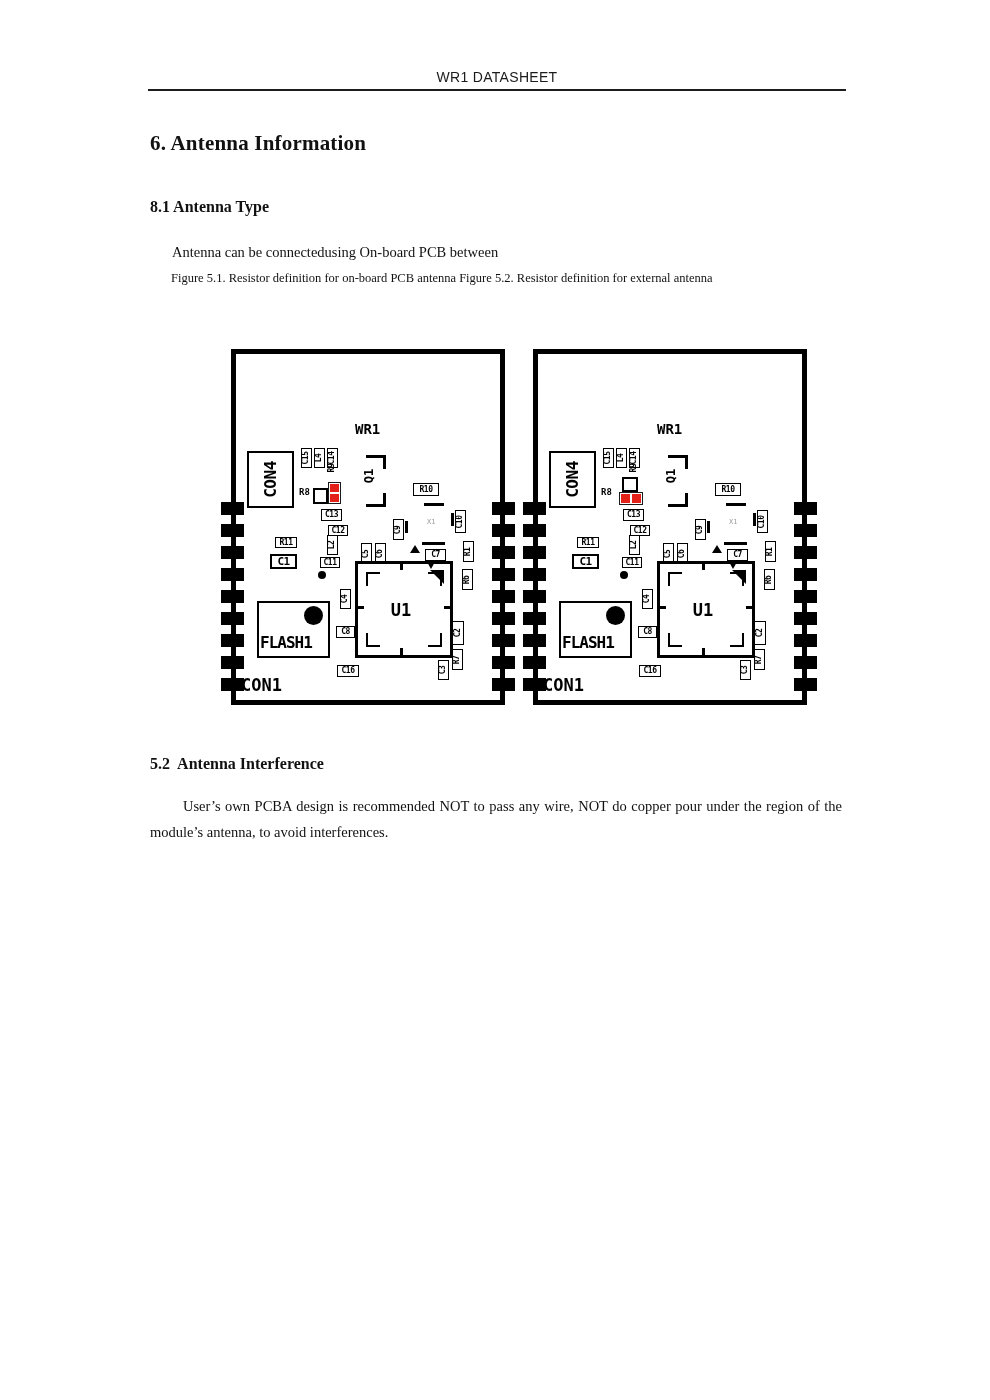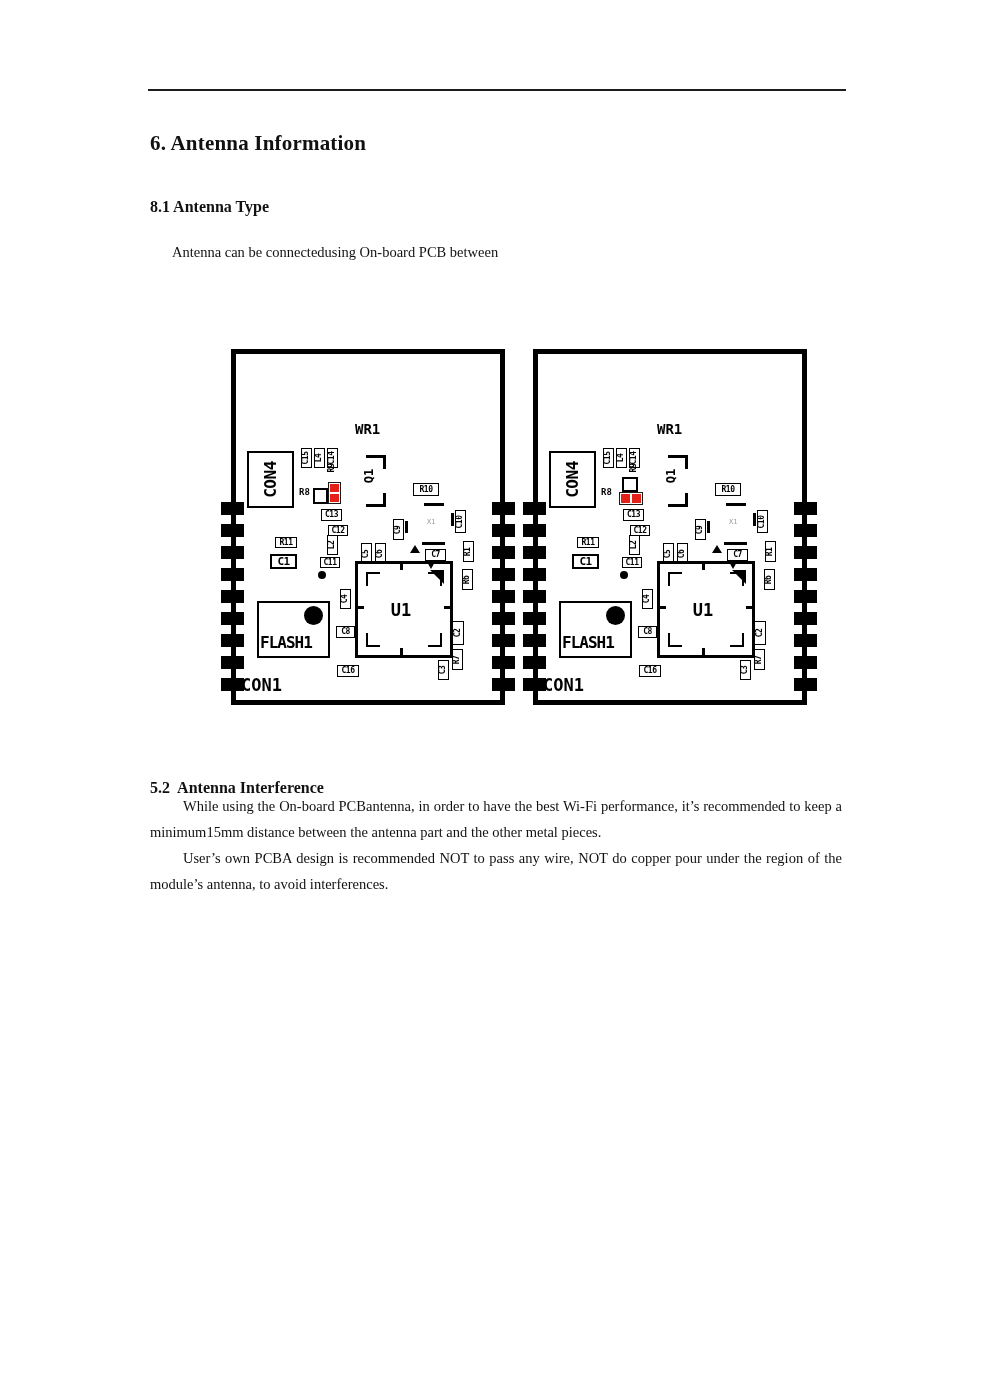--- a/index.html
+++ b/index.html
@@ -6,21 +6,21 @@
   .page{position:relative;width:990px;height:1400px;background:#ffffff;overflow:hidden;
         font-family:"Liberation Serif",serif;color:#111;}
 
   
   .hdr-title{position:absolute;top:69px;left:148px;width:698px;text-align:center;
              font-family:"Liberation Sans",sans-serif;font-size:14px;color:#1b1b1b;letter-spacing:0.3px;}
   .hdr-rule{position:absolute;top:89px;left:148px;width:698px;height:2px;background:#1d1d1d;}
   .h1{position:absolute;top:131px;left:150px;font-size:21px;font-weight:bold;letter-spacing:0.2px;}
   .h2{position:absolute;left:150px;font-size:16px;font-weight:bold;white-space:pre;}
   .h2-1{top:198px;}
-  .h2-2{top:755px;margin-top:24px;}
+  .h2-2{top:755px;}
   .p-intro{position:absolute;top:244px;left:172px;font-size:14.5px;}
   .caption{position:absolute;top:271px;left:171px;font-size:12.5px;}
   .paras{position:absolute;top:793px;left:150px;width:692px;font-size:14.5px;line-height:26px;
          text-align:justify;}
   .paras p{margin:0;text-indent:33px;}
 
   
   .figure-canvas{position:absolute;left:0;top:0;width:990px;height:1400px;}
   .module{position:absolute;font-family:"DejaVu Sans Mono",monospace;color:#000;}
   .mframe{position:absolute;left:0;top:0;right:0;bottom:0;border:5px solid #000;box-sizing:border-box;}
@@ -70,25 +70,27 @@
   .resr{position:absolute;border:1px solid #1a1a1a;box-sizing:border-box;background:#fff;
         display:grid;gap:2px;padding:1px;}
   .resr.resv{grid-template-rows:1fr 1fr;}
   .resr.resh{grid-template-columns:1fr 1fr;}
   .resr .cell{background:var(--red,#e32119);}
 </style>
 </head>
 <body>
 
 <div class="page">
+  <div class="hdr-title">WR1 DATASHEET</div>
   <div class="hdr-rule"></div>
 
   <div class="h1">6. Antenna Information</div>
   <div class="h2 h2-1">8.1 Antenna Type</div>
   <div class="p-intro">Antenna can be connectedusing On-board PCB between</div>
+  <div class="caption">Figure 5.1. Resistor definition for on-board PCB antenna Figure 5.2. Resistor definition for external antenna</div>
 
   <div class="figure-canvas" style="--red: #e32119;">
       <div class="module" style="left: 231px; top: 349px; width: 274px; height: 356px;">
         <div class="mframe"></div>
         <div class="pad" style="left: -10px; top: 153px; width: 23px; height: 13px;"></div>
         <div class="pad" style="left: 261px; top: 153px; width: 23px; height: 13px;"></div>
         <div class="pad" style="left: -10px; top: 175px; width: 23px; height: 13px;"></div>
         <div class="pad" style="left: 261px; top: 175px; width: 23px; height: 13px;"></div>
         <div class="pad" style="left: -10px; top: 197px; width: 23px; height: 13px;"></div>
         <div class="pad" style="left: 261px; top: 197px; width: 23px; height: 13px;"></div>
@@ -311,16 +313,15 @@
         <div class="resw" style="left: 89px; top: 128px; width: 16px; height: 15px;"></div>
         <div class="resr resh" style="left: 86px; top: 143px; width: 24px; height: 13px;">
           <div class="cell"></div>
           <div class="cell"></div>
         </div>
       </div>
     </div>
 
   <div class="h2 h2-2">5.2  Antenna Interference</div>
   <div class="paras">
-    <p>While using the On-board PCBantenna, in order to have the best Wi-Fi performance, it’s recommended to keep a minimum15mm distance between the antenna part and the other metal pieces.</p>
     <p>User’s own PCBA design is recommended NOT to pass any wire, NOT do copper pour under the region of the module’s antenna, to avoid interferences.</p>
   </div>
 </div>
 
 </body></html>

